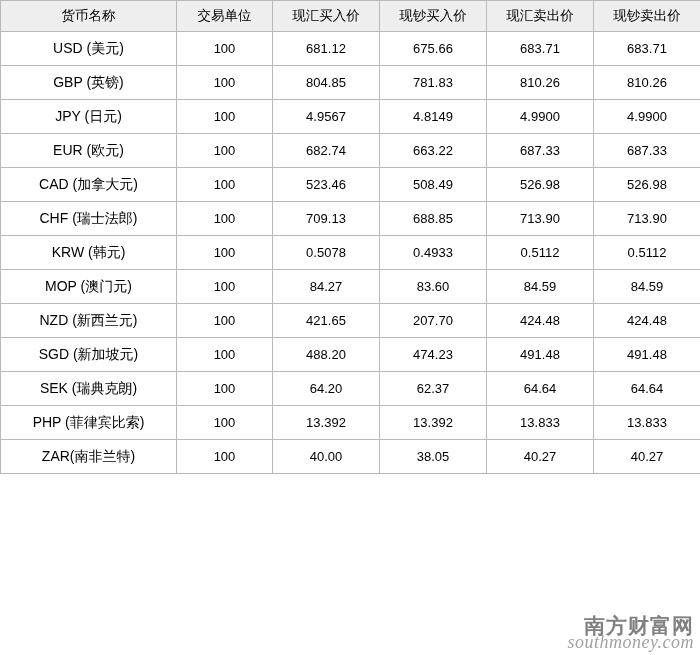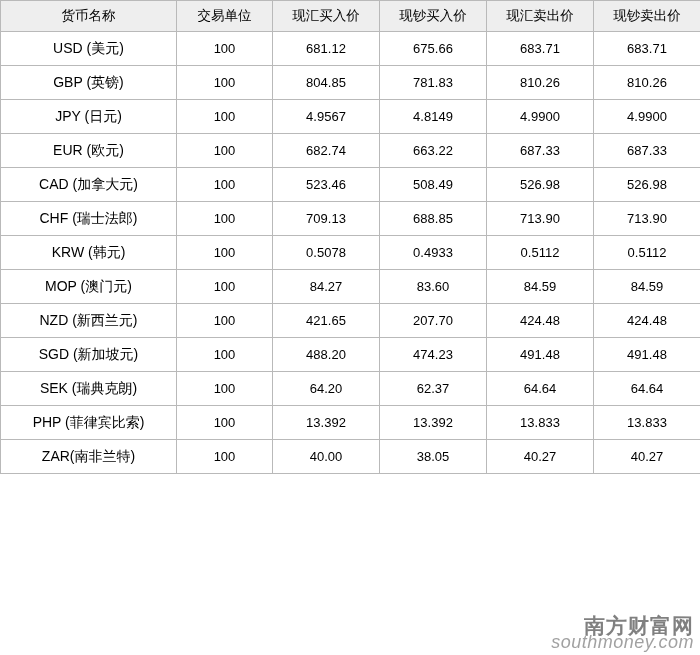--- a/index.html
+++ b/index.html
@@ -61,21 +61,21 @@
     display: block;
     font-family: "DejaVu Sans", "Liberation Sans", sans-serif;
     font-size: 21px;
     font-weight: bold;
     color: #6b6b6b;
     opacity: 0.85;
     letter-spacing: 1px;
   }
   .watermark .wm-en {
     display: block;
-    font-family: Liberation Sans, sans-serif;
+    font-family: Liberation Serif, serif;
     font-size: 18px;
     font-style: italic;
     color: #8a8a8a;
     opacity: 0.8;
     margin-top: -4px;
     letter-spacing: 0.5px;
   }
 </style>
 </head>
 <body>

